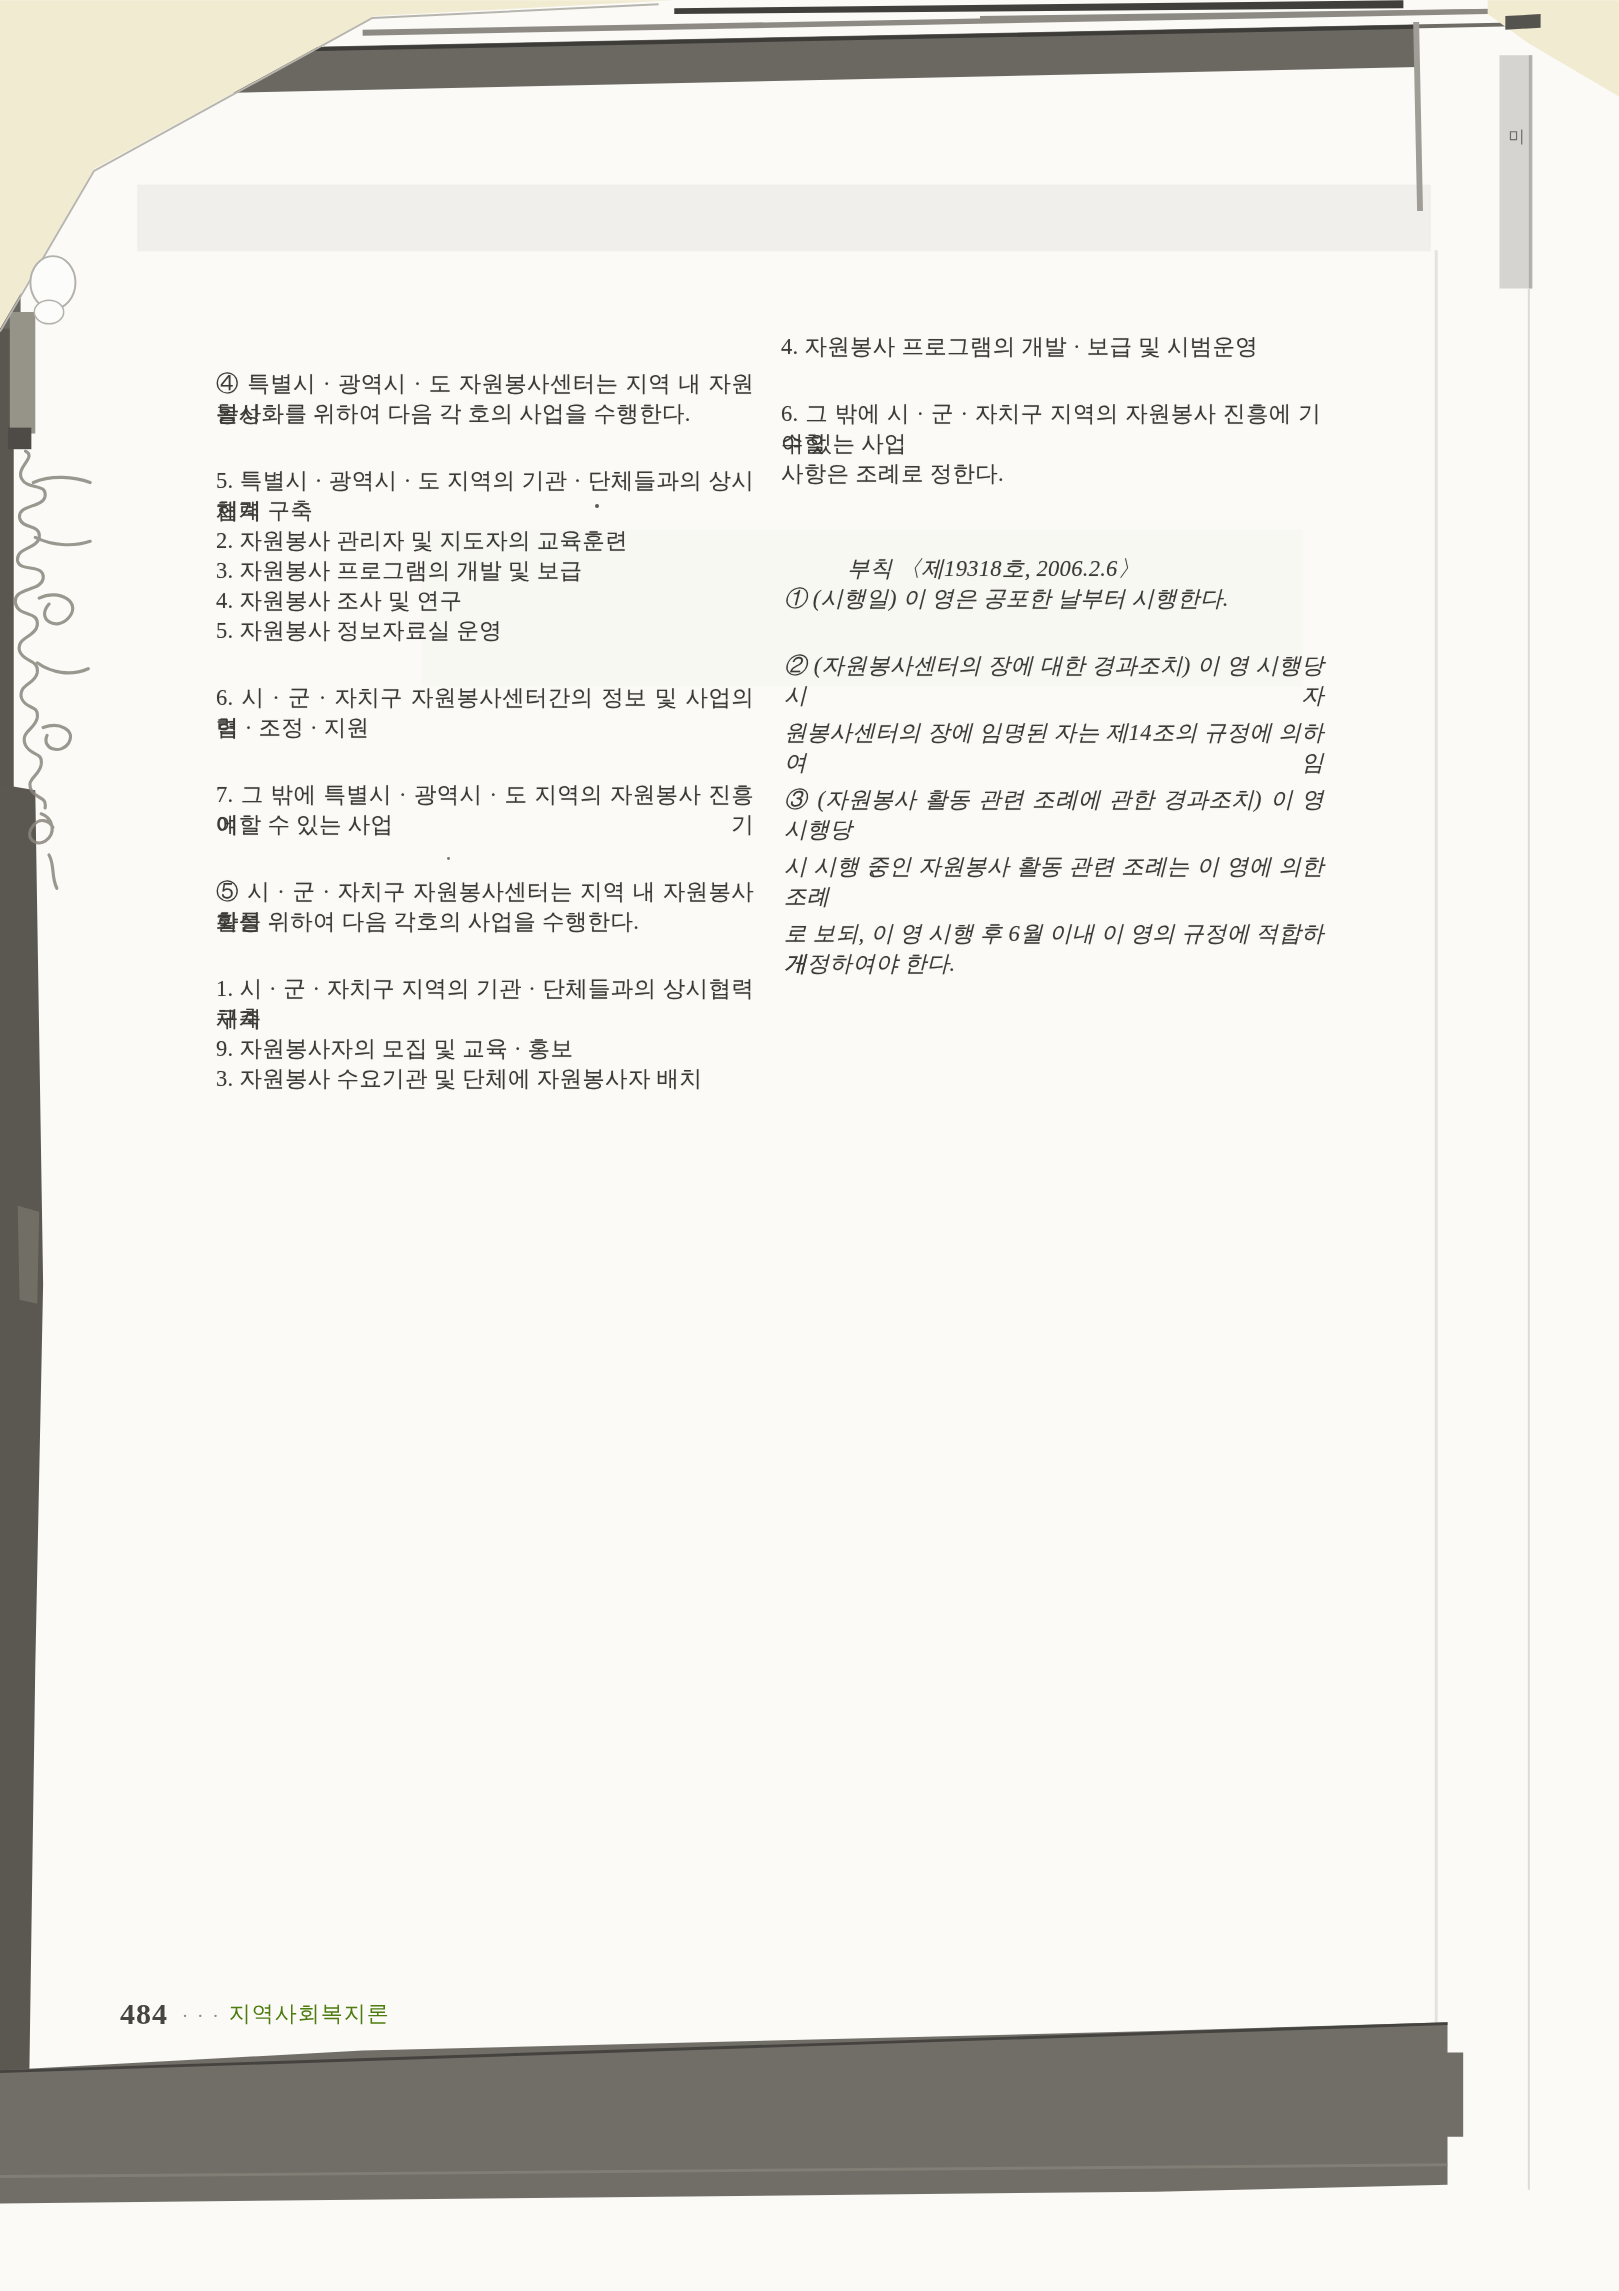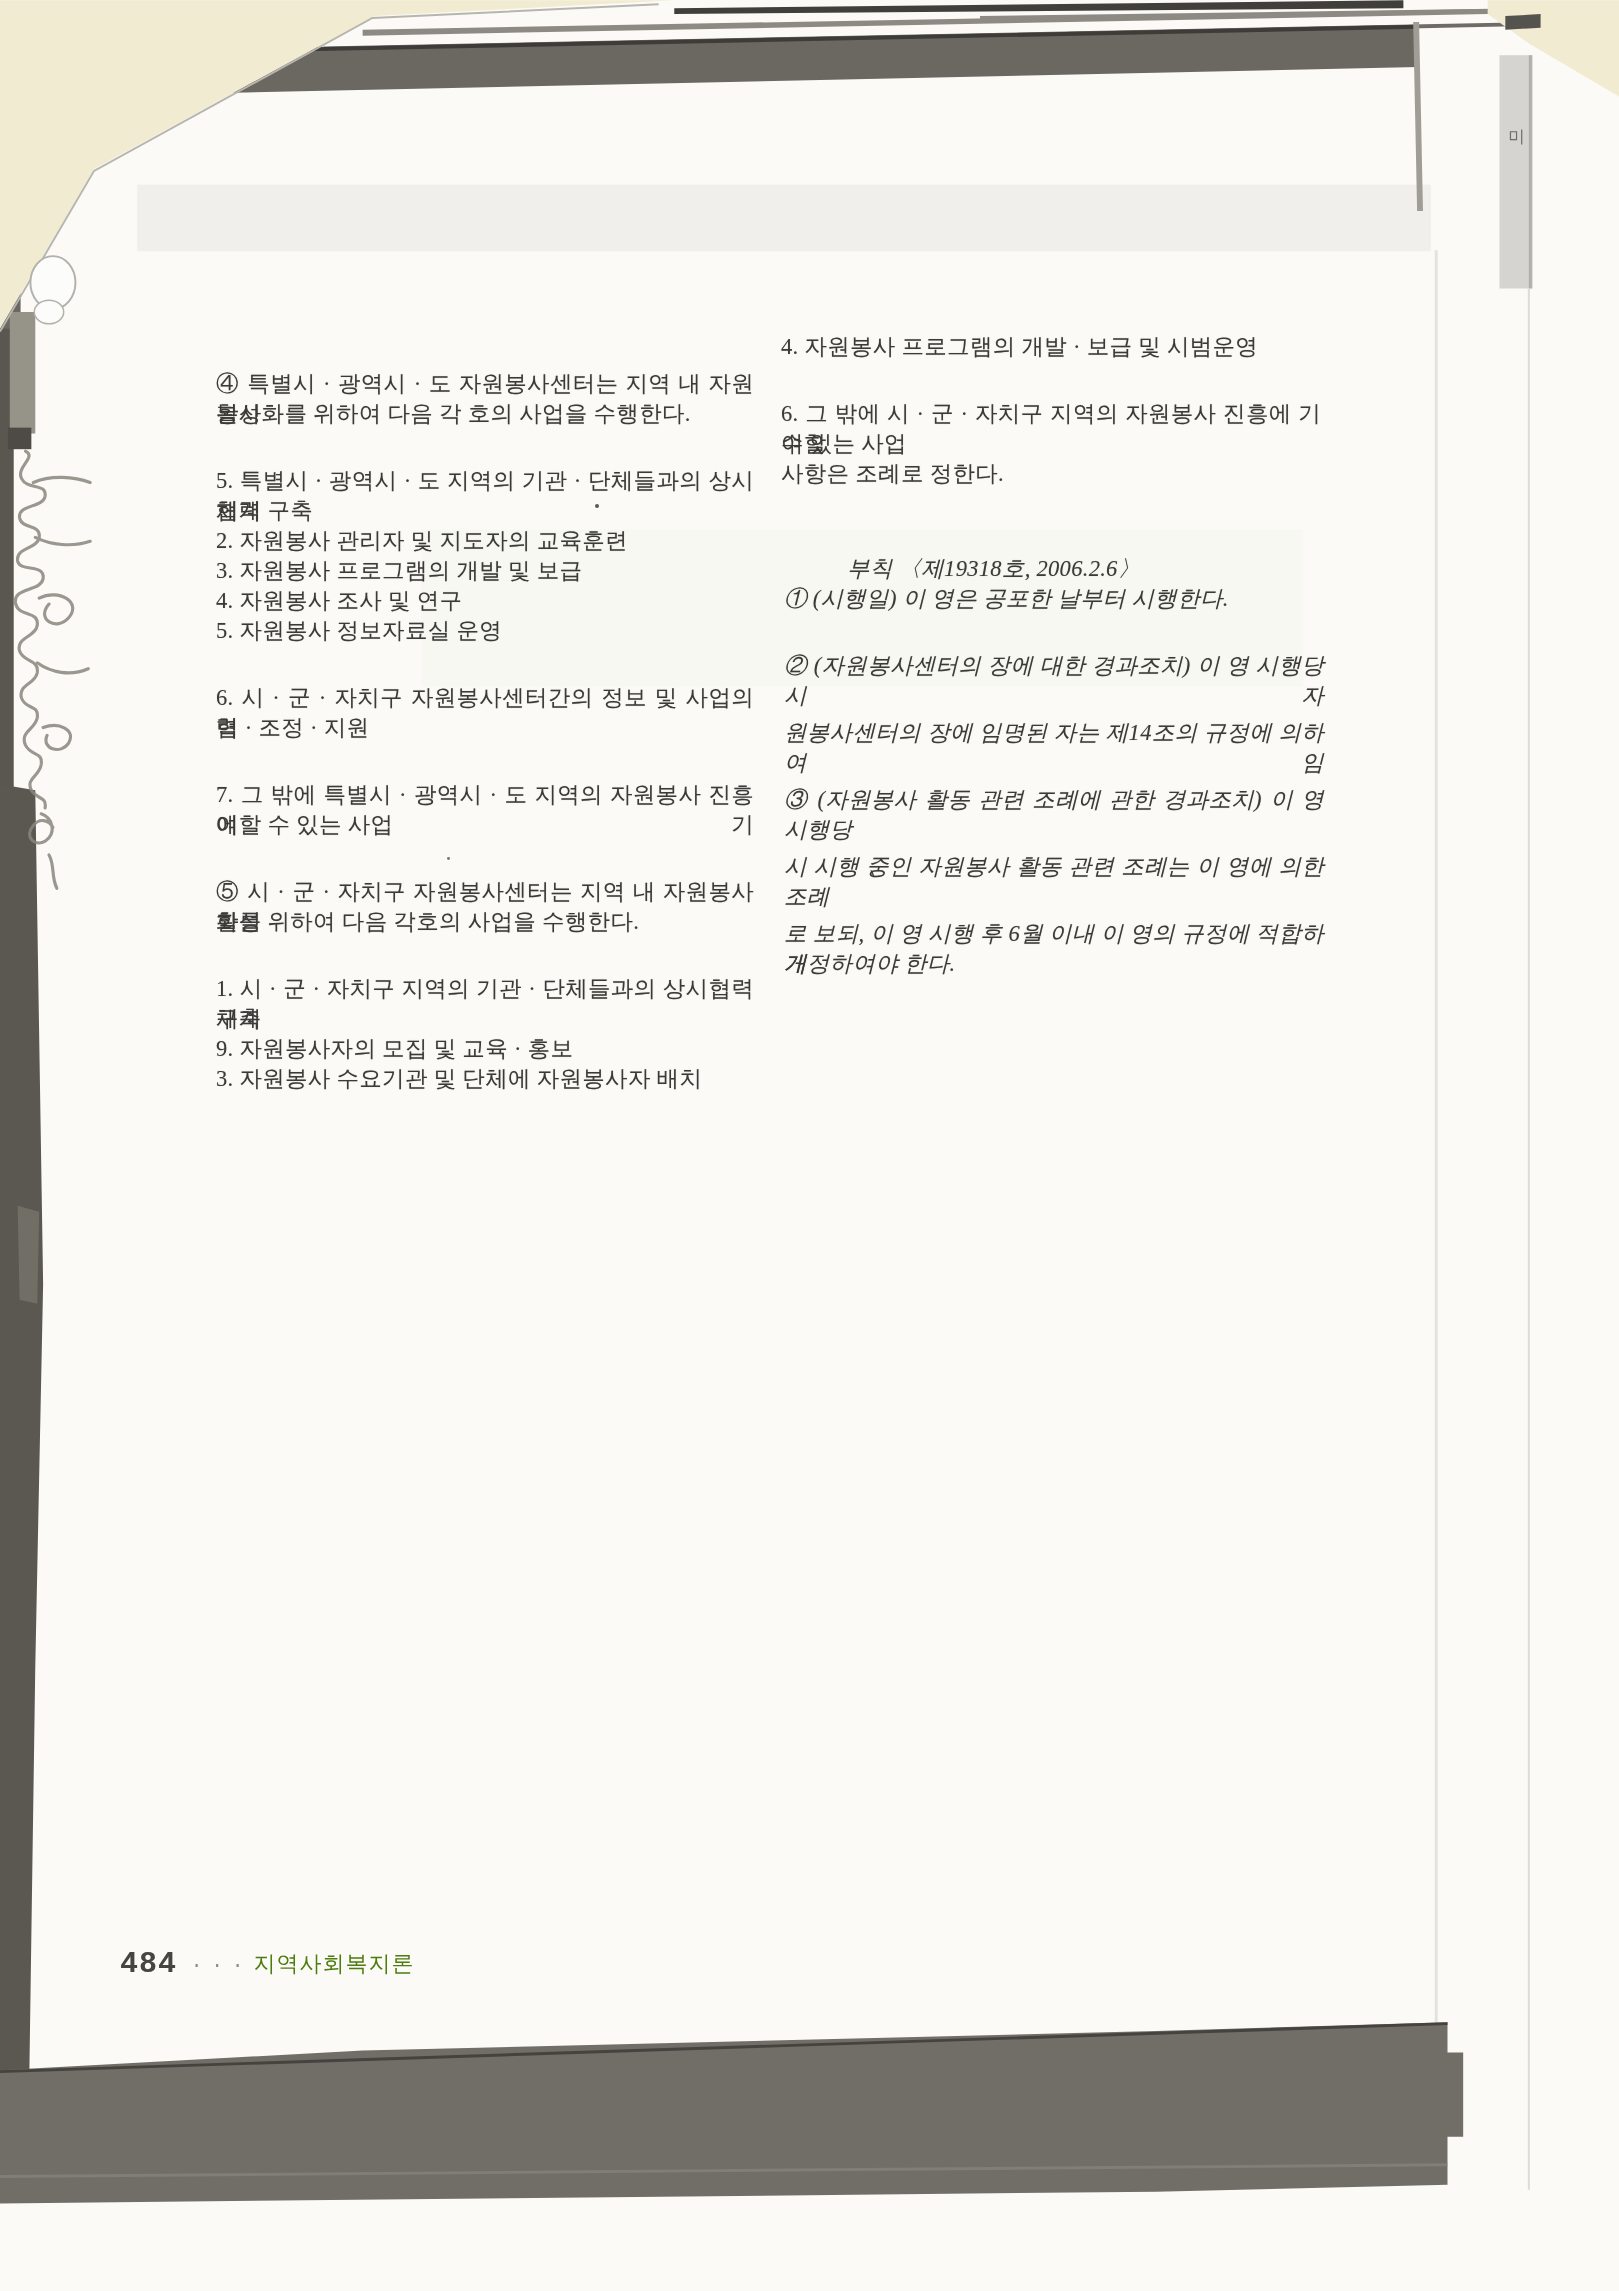--- a/index.html
+++ b/index.html
@@ -15,23 +15,23 @@
     color:#3b3a37;font-size:22.5px;line-height:30px;letter-spacing:0.3px;
     text-shadow:0 0 1px rgba(59,58,55,.32);
   }
   #left-col{left:216px;top:332px;}
   #right-col-top{left:781px;top:332px;width:540px;}
   #right-col-bottom{left:784px;top:554px;width:540px;font-style:italic;}
   .line{height:30px;white-space:nowrap;overflow:visible;}
   .line.j{white-space:normal;text-align:justify;text-align-last:justify;margin-top:37px;}
   .line.ind{padding-left:63px;}
   #footer{
-    position:absolute;left:120px;top:1944px;z-index:2;height:39px;
+    position:absolute;left:120px;top:1994px;z-index:2;height:39px;
     display:flex;align-items:center;color:#3d3c39;
-    font-family:Liberation Mono, monospace;
+    font-family:Liberation Serif, serif;
   }
   #footer .pagenum{font-size:30px;font-weight:bold;letter-spacing:1px;color:#46453f;}
   #footer .dots{font-size:19.6px;color:#8f8d85;letter-spacing:8.8px;margin-left:13.7px;margin-top:5.9px;}
   #footer .booktitle{font-size:22px;color:#4d7c0f;margin-left:1px;letter-spacing:1px;}
   #margin-note{
     position:absolute;left:1501px;top:125px;width:31px;z-index:2;
     text-align:center;font-size:16.7px;color:#6e6d69;
     font-family:"Liberation Sans", sans-serif;
   }
   .stray{

